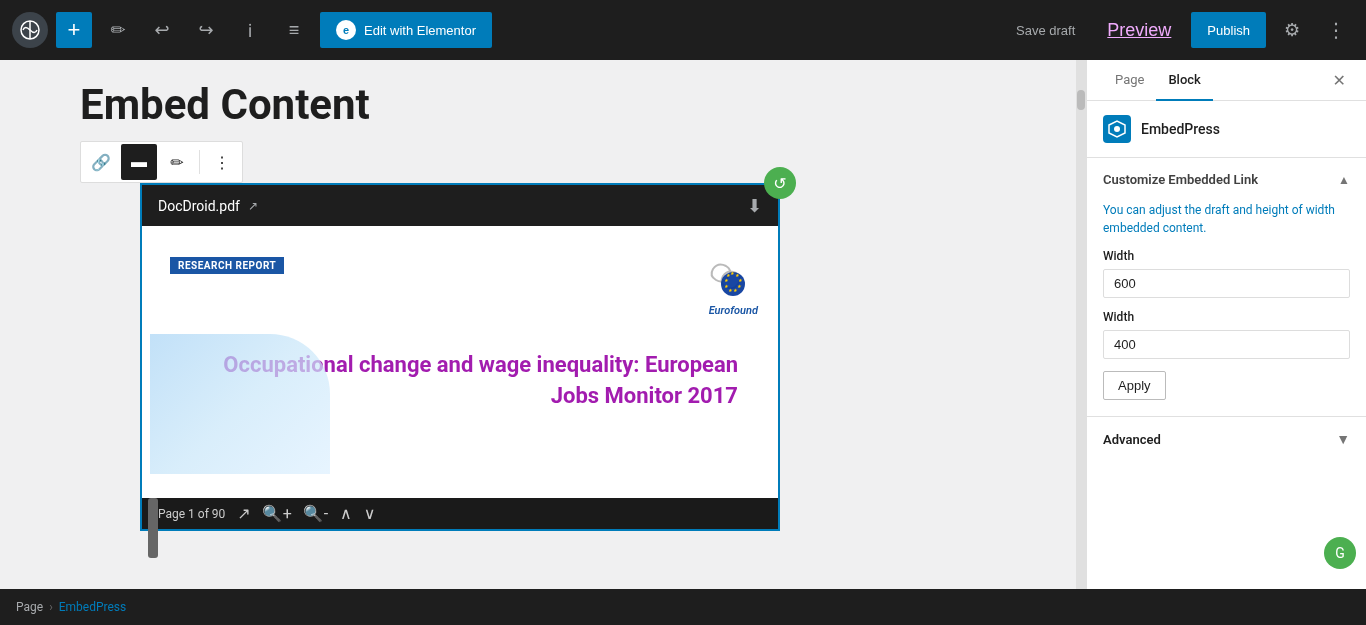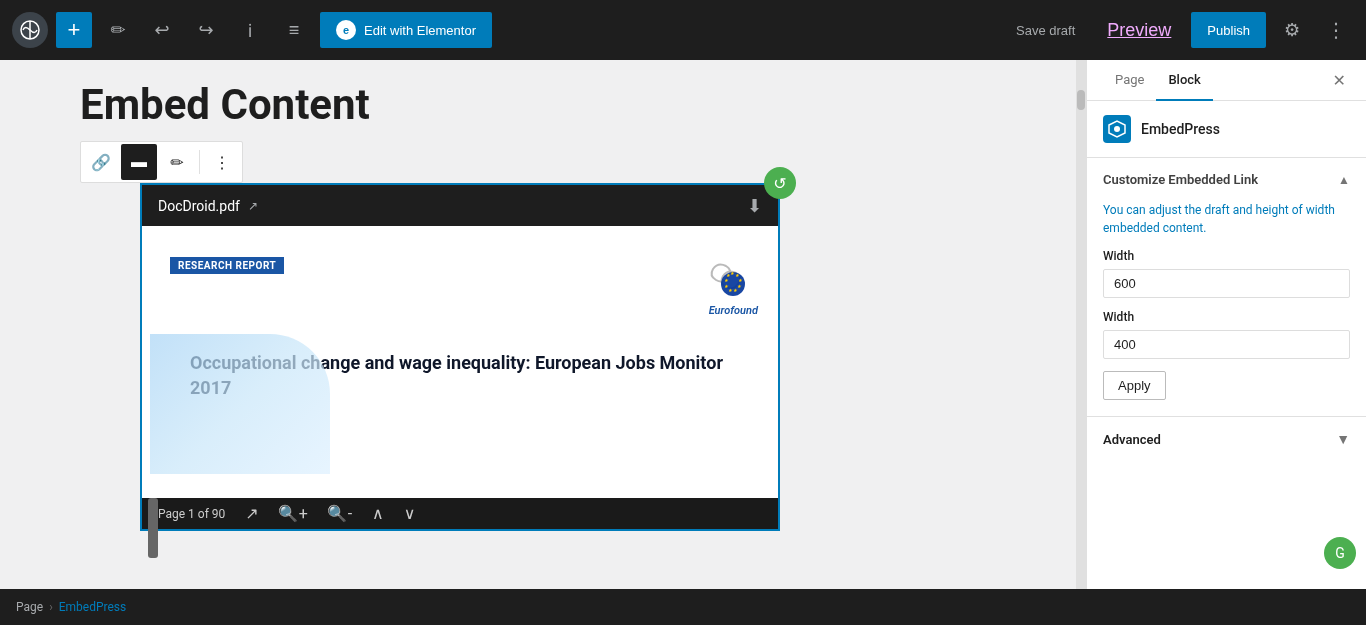--- a/index.html
+++ b/index.html
@@ -261,35 +261,35 @@
       height: 50px;
     }
 
     .eurofound-text {
       font-size: 11px;
       color: #1a56a5;
       font-weight: 600;
     }
 
     .pdf-title {
-      text-align: left;
-      color: #0f172a;
-      font-size: 18px;
+      text-align: right;
+      color: #a21caf;
+      font-size: 22px;
       font-weight: 700;
       line-height: 1.4;
       margin-top: 60px;
       padding: 0 20px;
     }
 
     .pdf-footer-bar {
       background: #1a1a1a;
       padding: 6px 16px;
       display: flex;
       align-items: center;
-      gap: 20px;
+      gap: 12px;
       color: white;
       font-size: 12px;
     }
     .pdf-footer-bar .page-info { color: #ccc; }
     .pdf-footer-icon {
       color: #ccc;
       font-size: 16px;
       cursor: pointer;
     }
 

